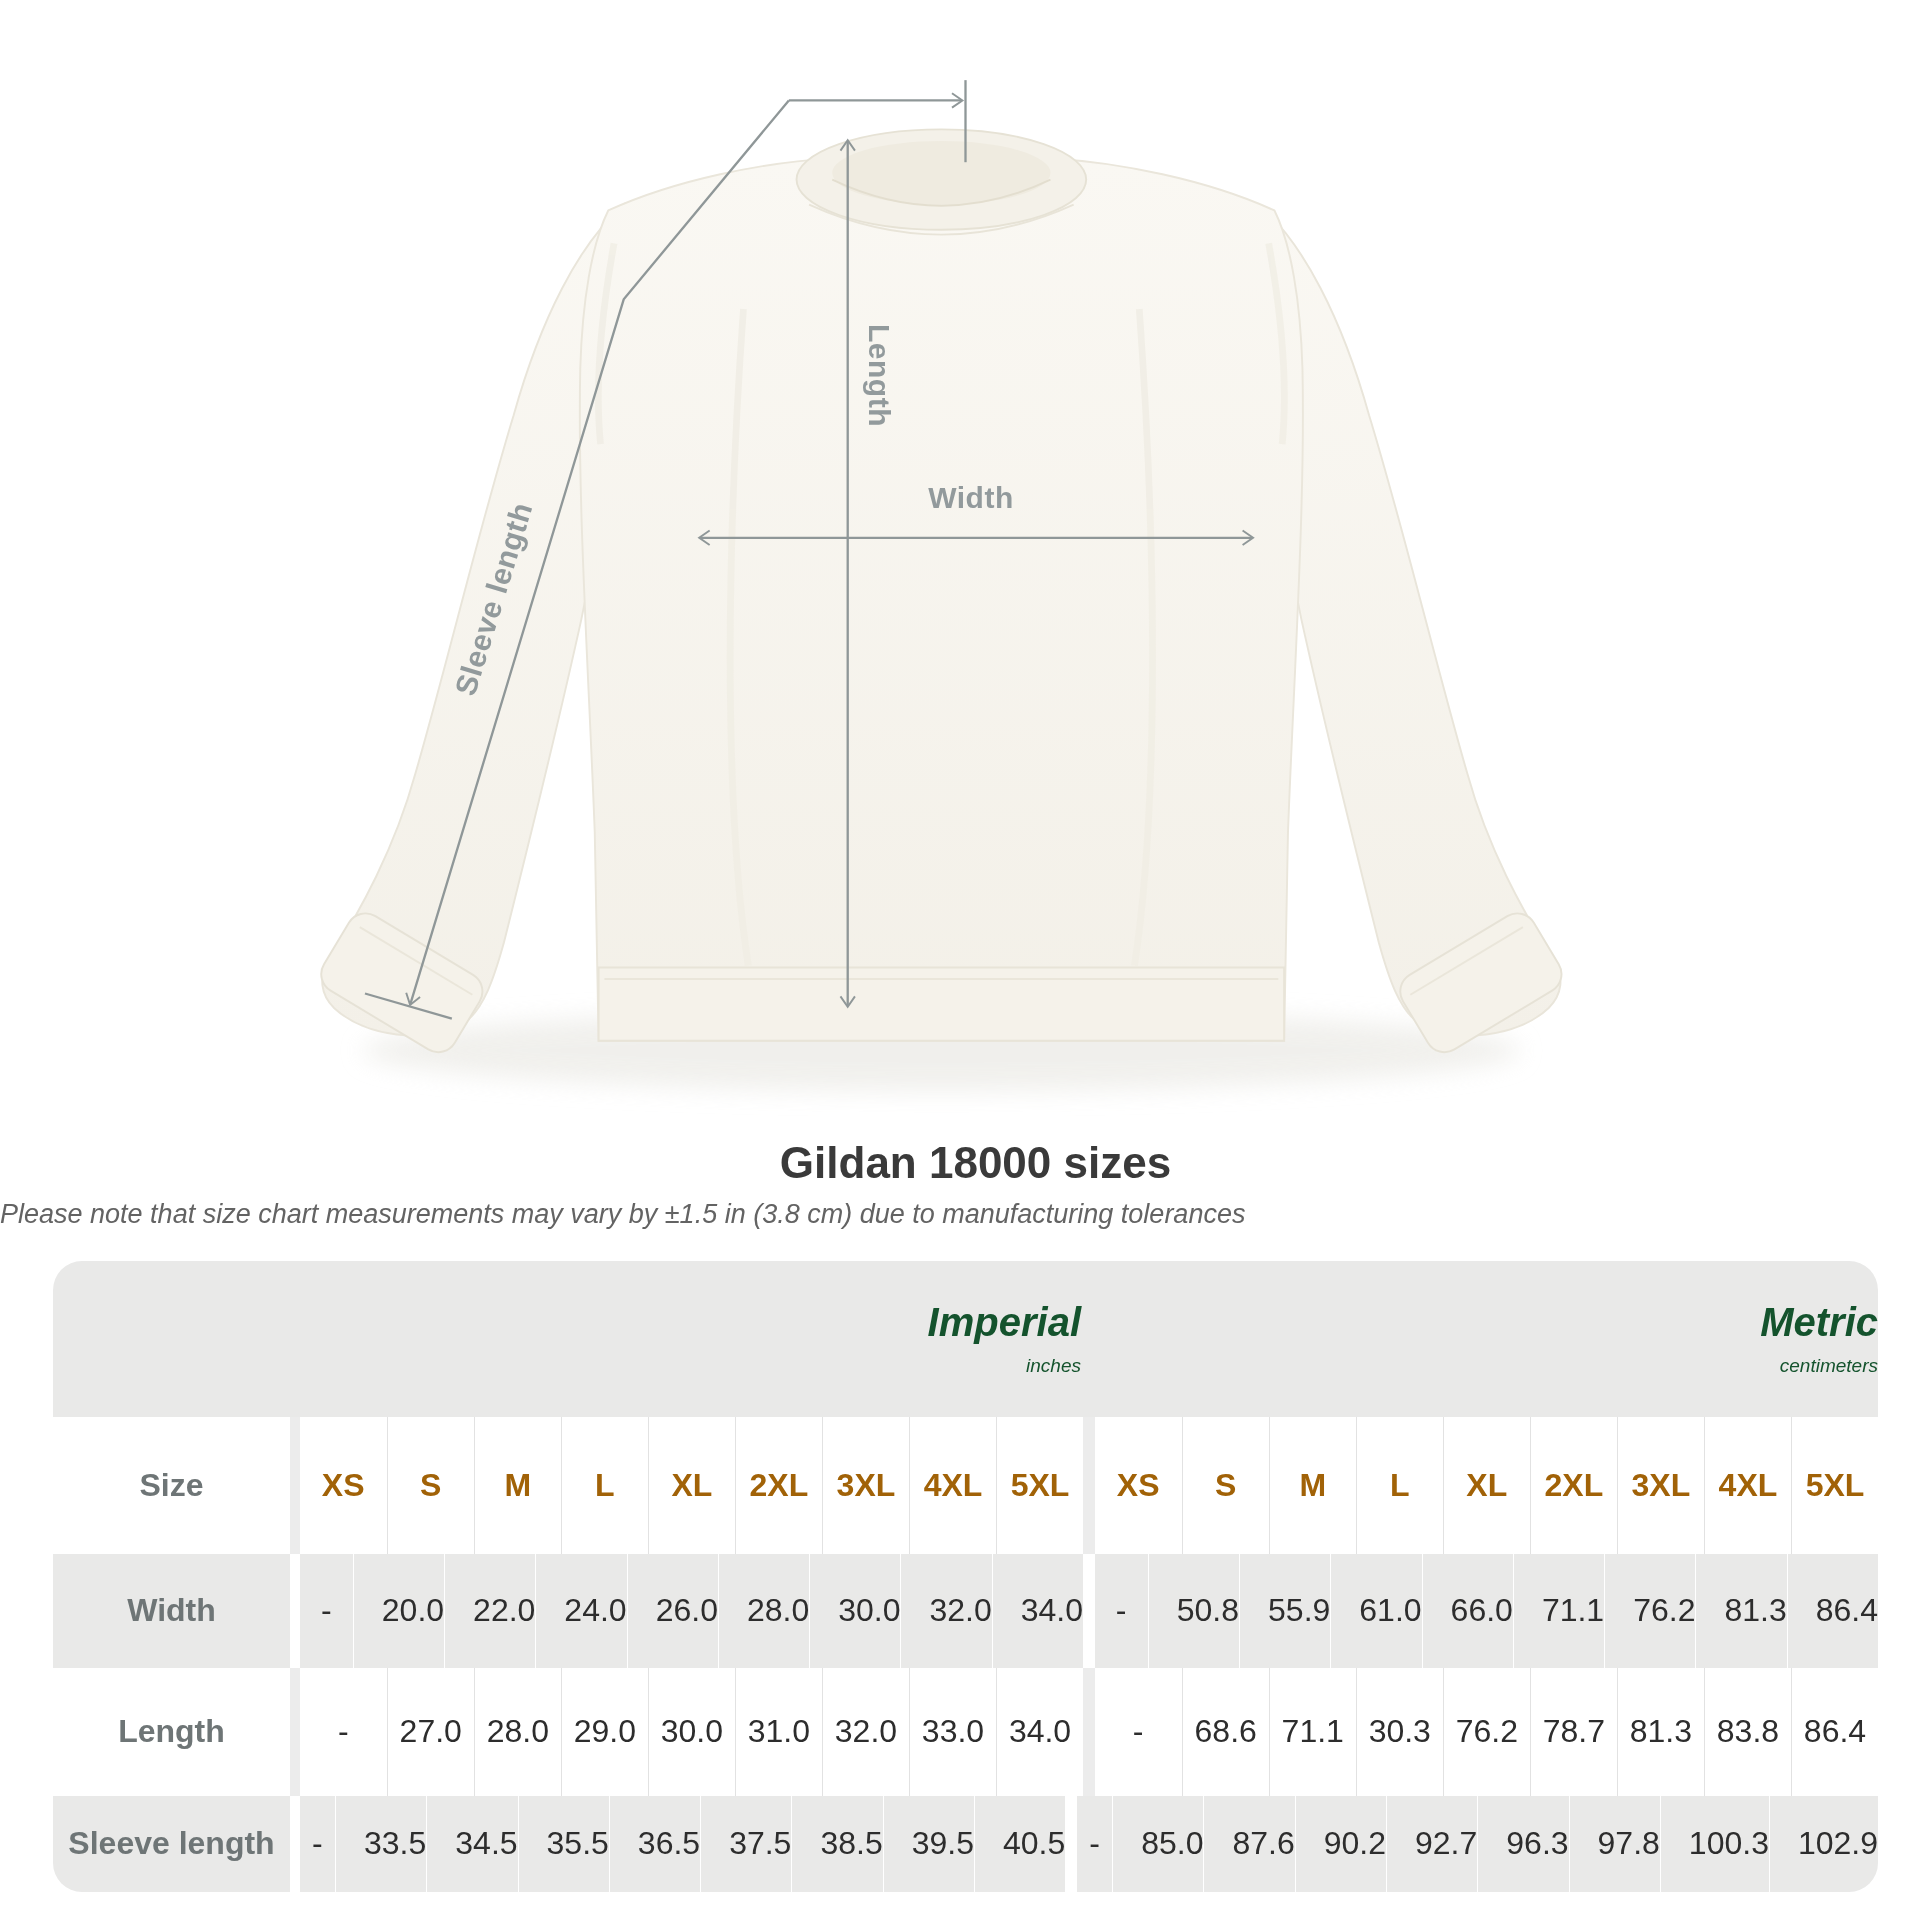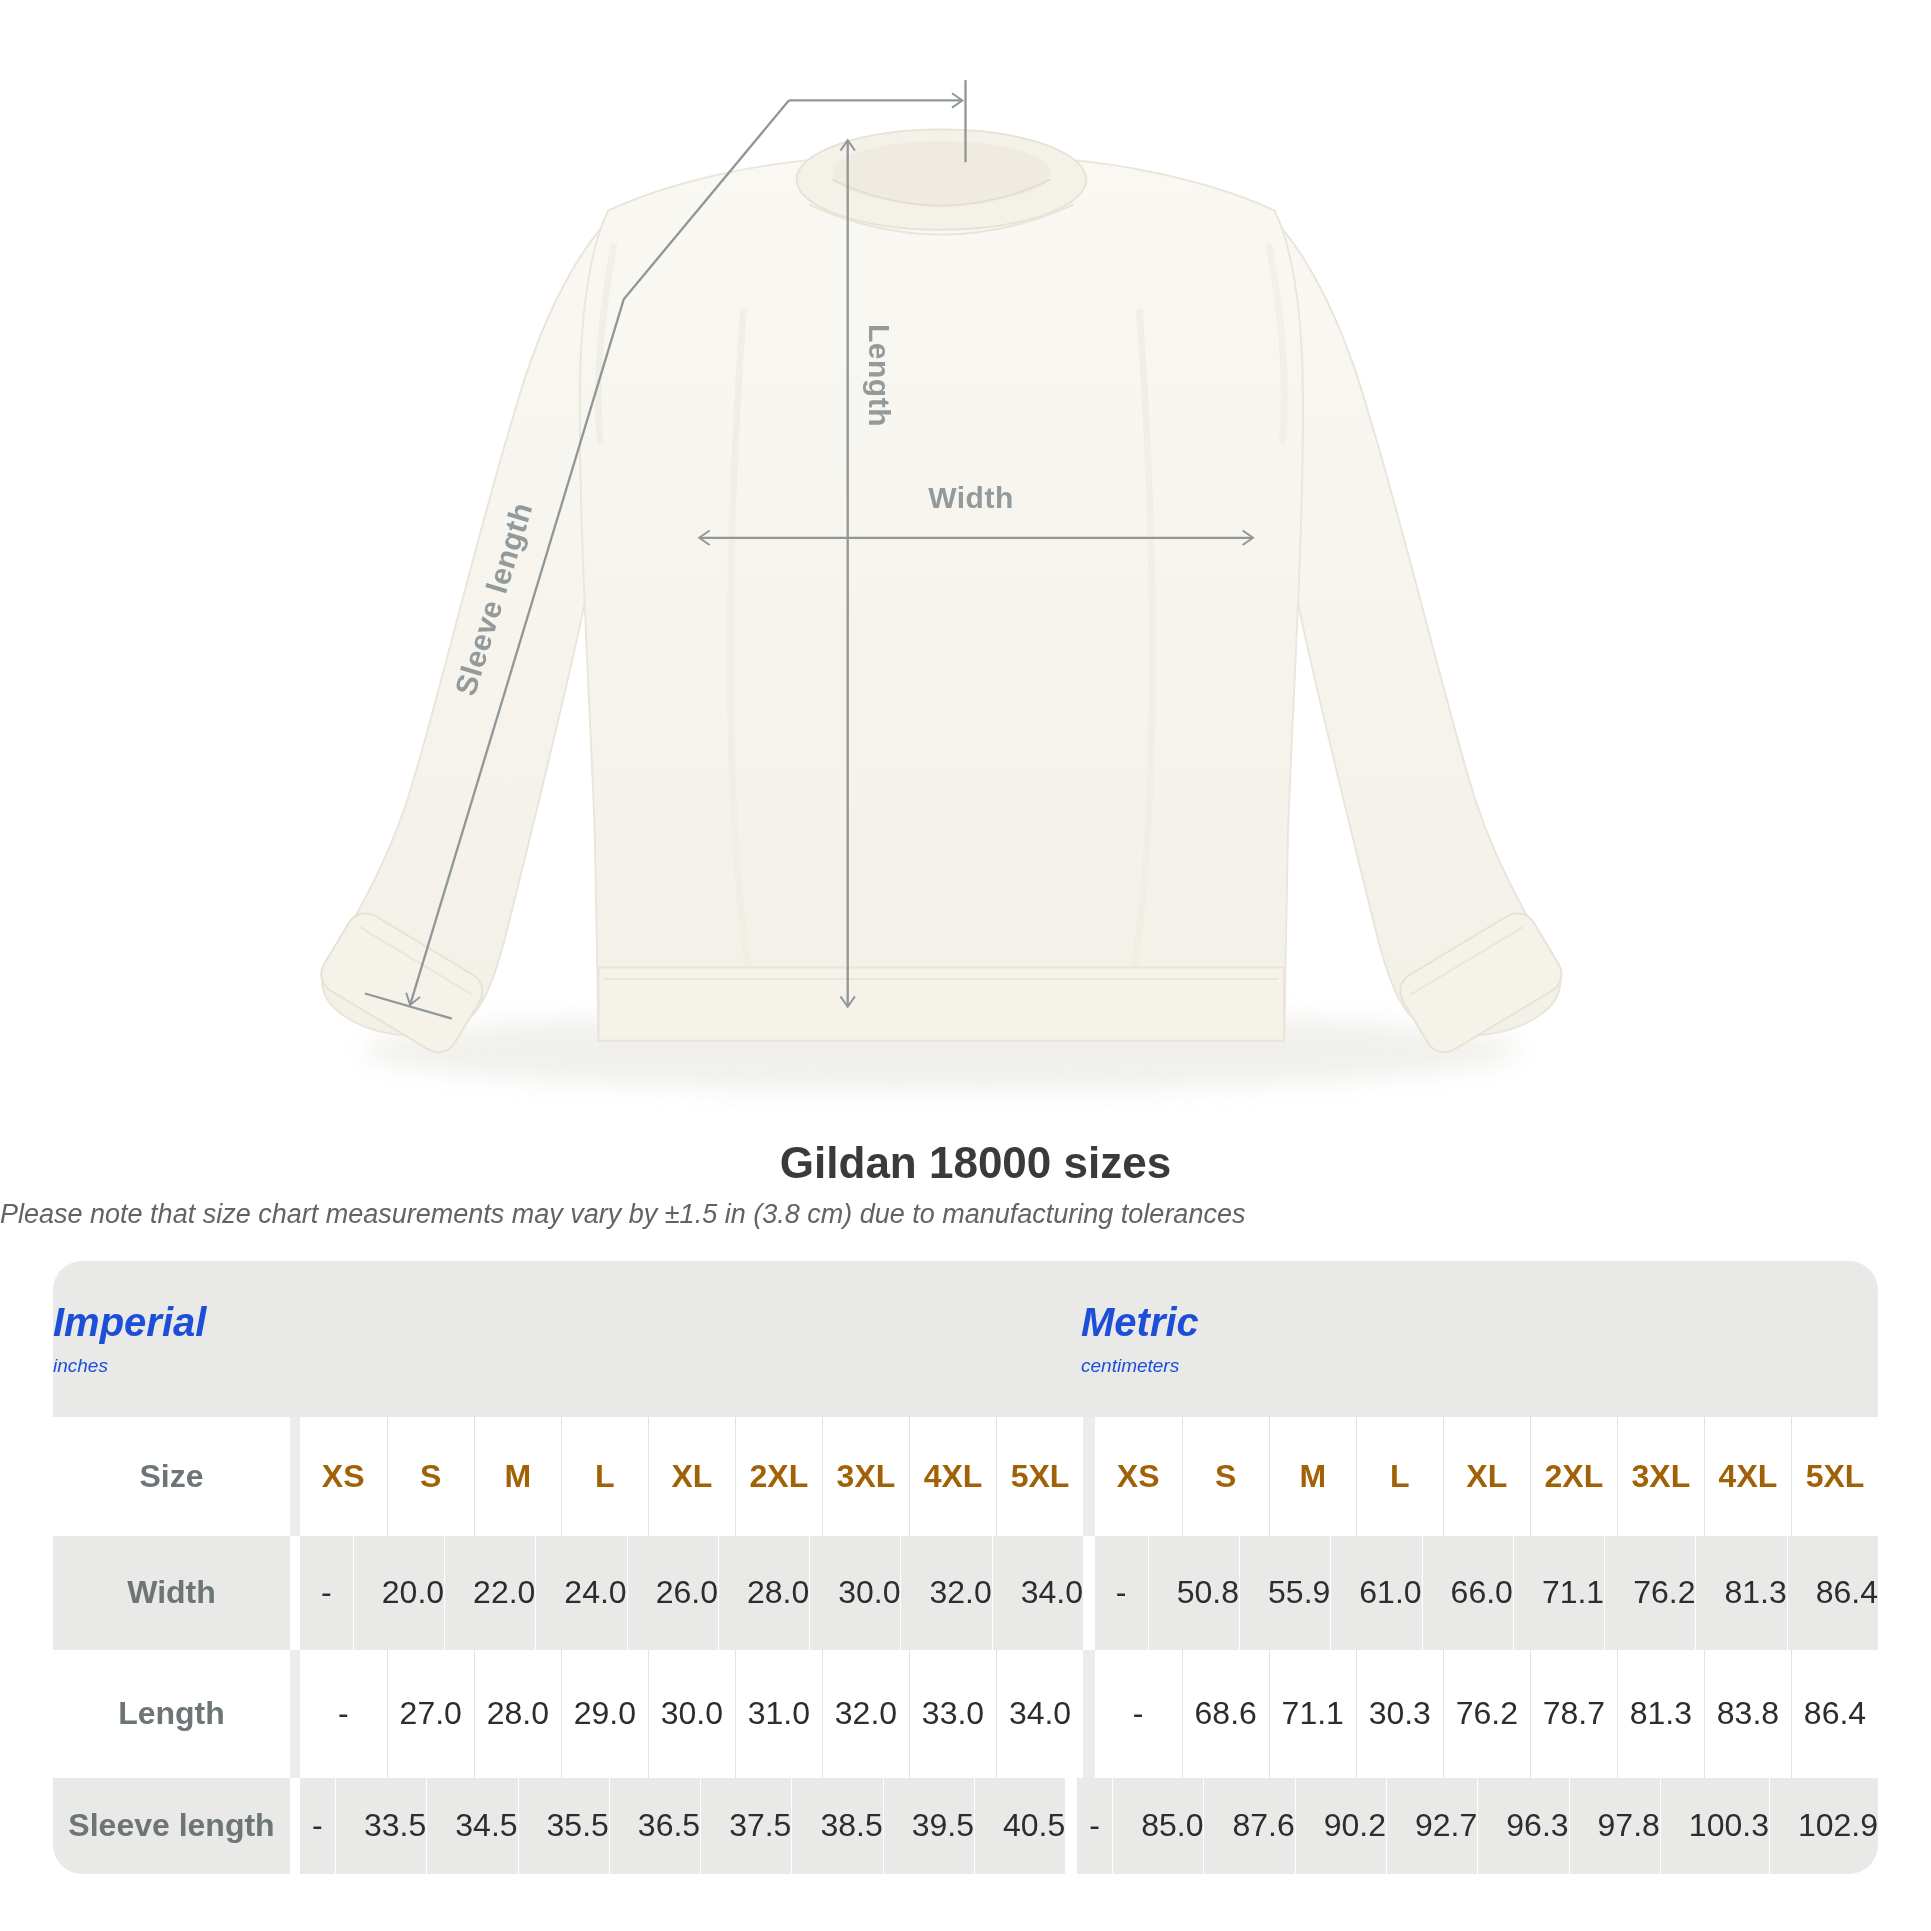--- a/index.html
+++ b/index.html
@@ -14,28 +14,28 @@
   #lab-sleeve{left:494px;top:599px;transform:translate(-50%,-50%) rotate(-73deg);white-space:nowrap;}
 
   
   .title{margin:0;padding-top:19.3px;text-align:center;font-size:44px;line-height:1.1;
          font-weight:bold;color:#3a3a3a;padding-left:20px;}
   .note{margin:11px 0 0 0;font-style:italic;font-size:27px;color:#636363;}
 
   
   .sizetable{width:1825px;margin:31px 0 0 53px;border-radius:29px;overflow:hidden;background:#fff;}
   .unitband{display:grid;grid-template-columns:1028px 1fr;background:#e9e9e8;height:156px;}
-  .unithead{display:flex;flex-direction:column;align-items:flex-start;justify-content:center;color:#1d4ed8;}
+  .unithead{display:flex;flex-direction:column;align-items:flex-end;justify-content:center;color:#14532d;}
   .unitname{font-weight:bold;font-style:italic;font-size:40px;}
   .unitsub{font-style:italic;font-size:19px;margin-top:9.7px;}
 
   .trow{display:grid;grid-template-columns:237px 9.7px repeat(9,1fr) 11.6px repeat(9,1fr);align-items:stretch;}
   .trow.white{background:#ffffff;}
   .trow.gray{background:#e9e9e8;}
-  .r-size{height:119px;}
+  .r-size{height:137px;}
   .r-width{height:114px;}
   .r-length{height:128px;}
   .r-sleeve{height:96px;}
   .cell{display:flex;align-items:center;justify-content:center;}
   .rlabel{font-weight:bold;color:#6e7576;font-size:32px;}
   .hd{font-weight:bold;color:#a16207;font-size:32px;}
   .val{color:#2d2d2d;font-size:32px;}
   .trow.white .val + .val, .trow.white .hd + .hd{border-left:1px solid #e2e2e2;}
   .trow.gray  .val + .val{border-left:1.9px solid #ffffff;padding-left:28px;}
   .trow.white .gap{background:#ececec;}

